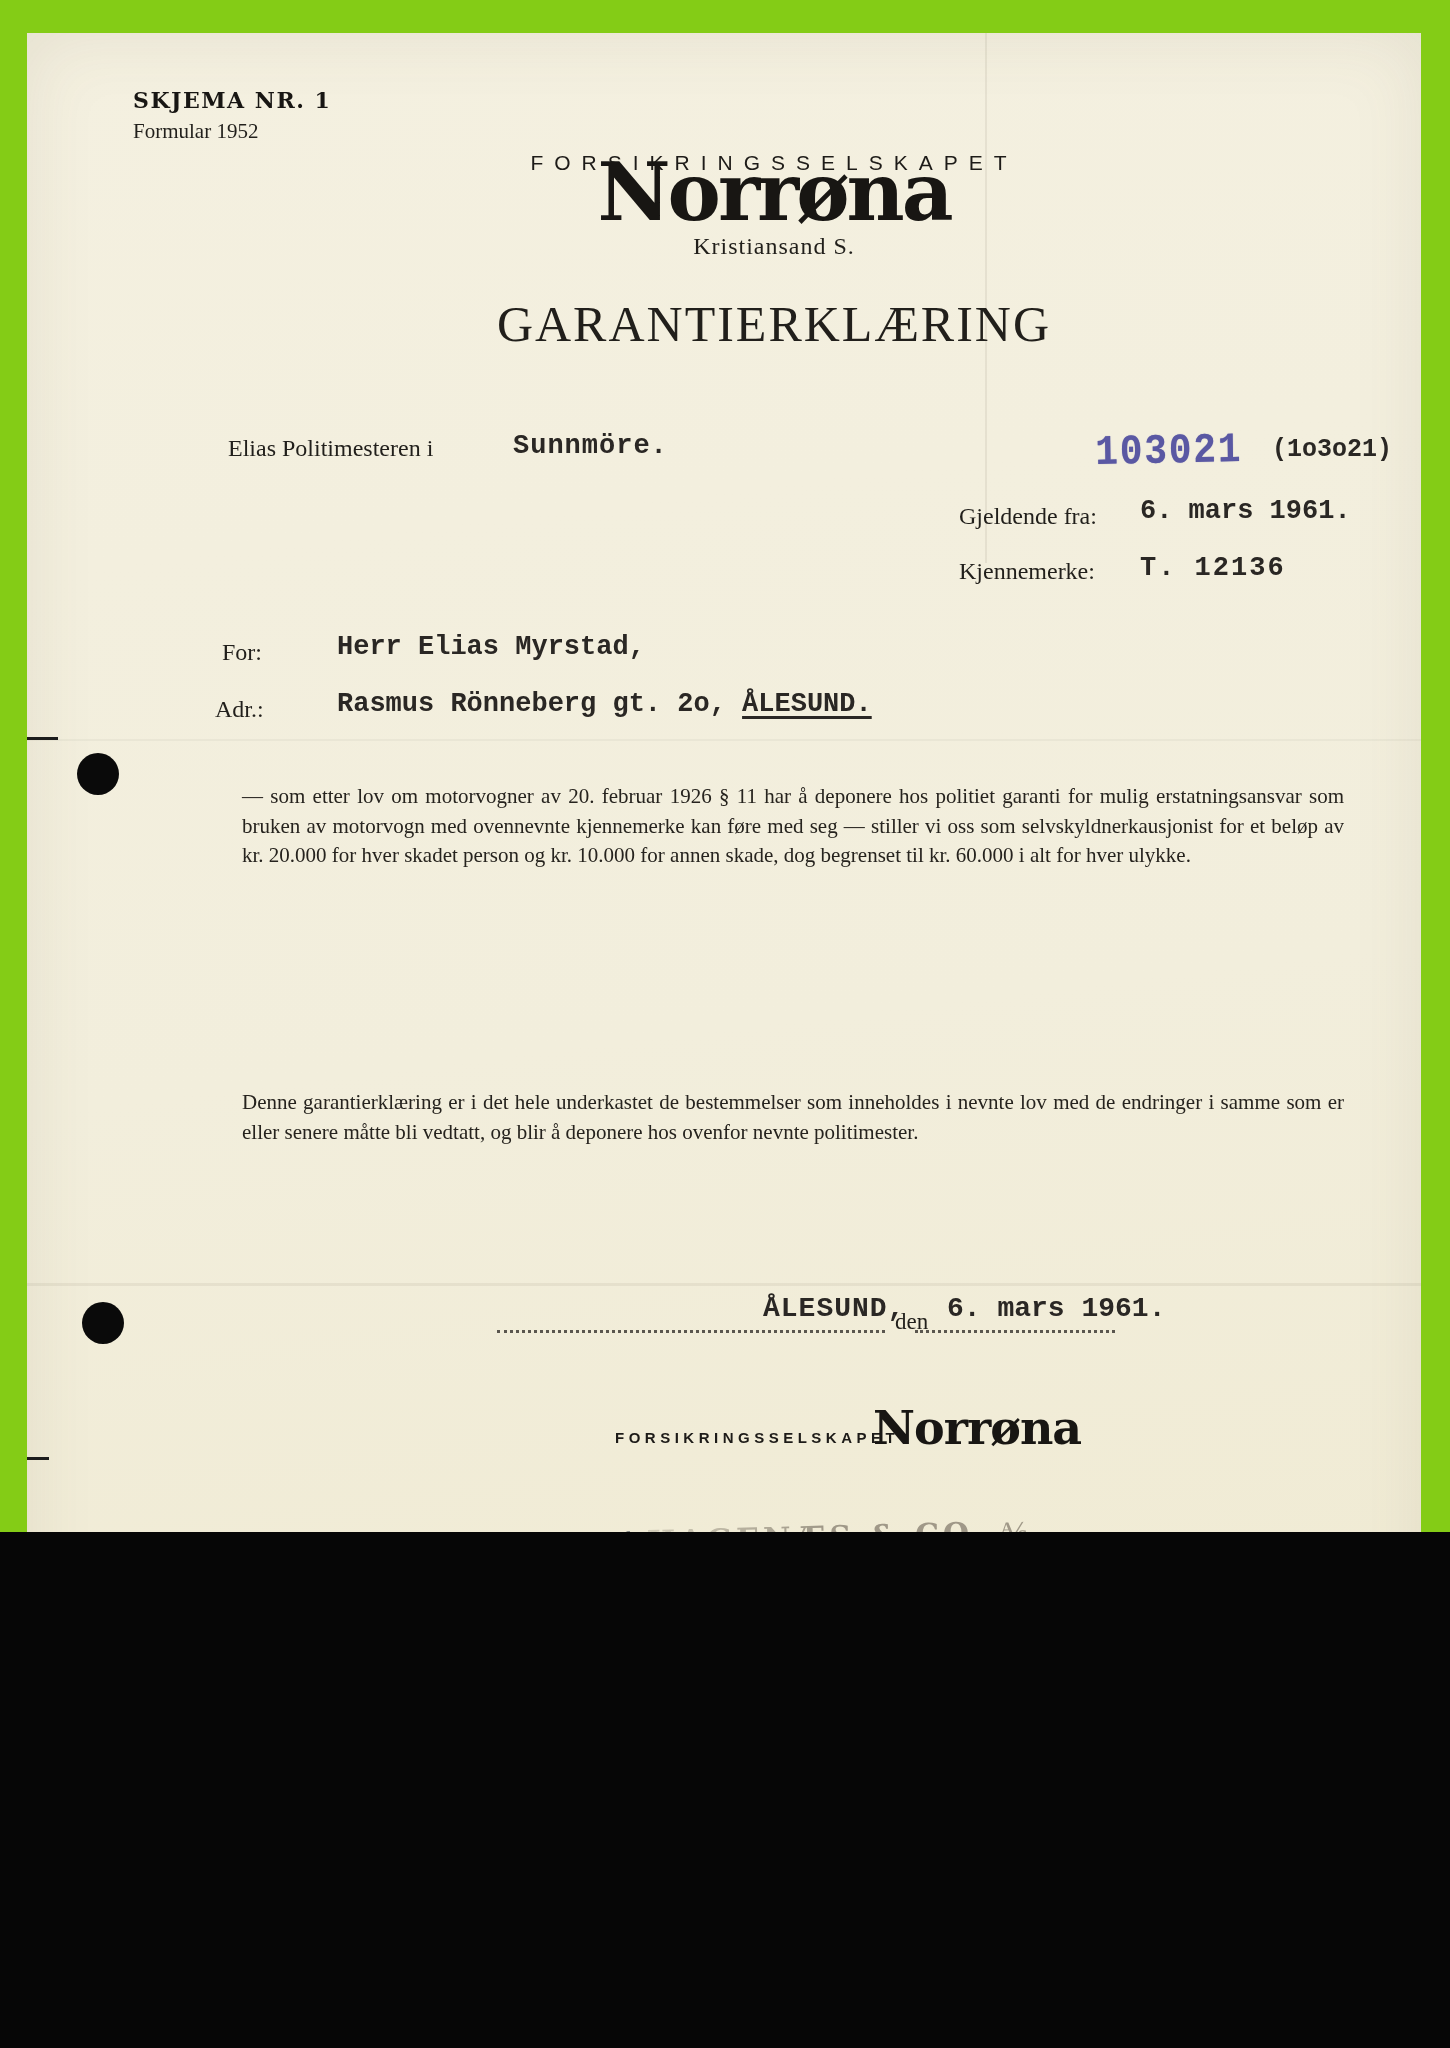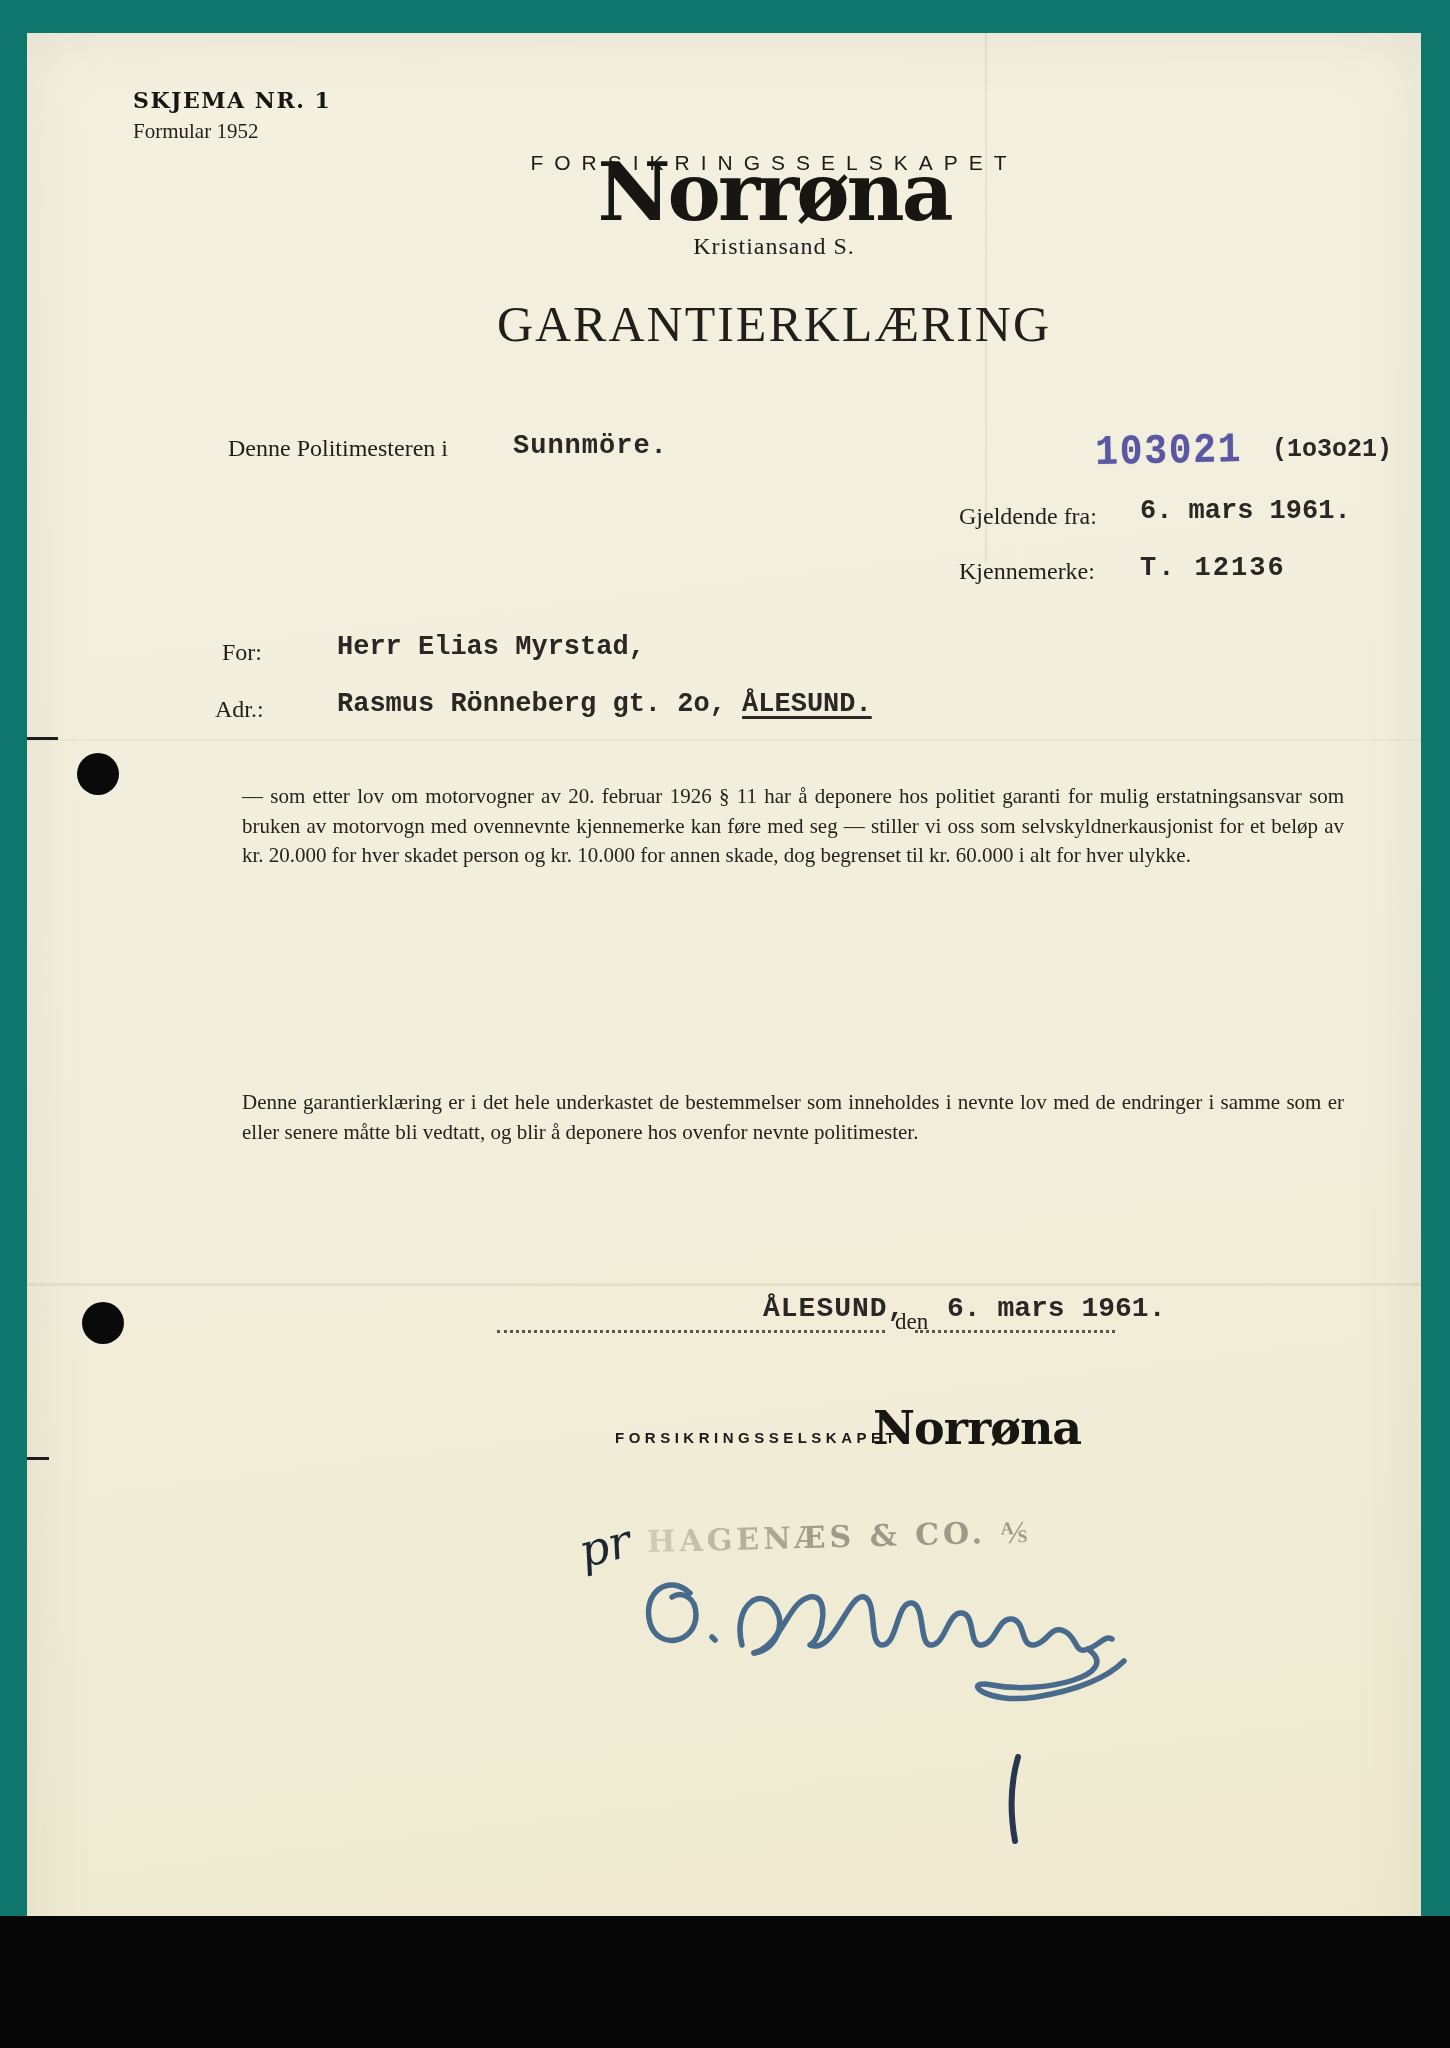--- a/index.html
+++ b/index.html
@@ -1,16 +1,16 @@
 <!DOCTYPE html>
 <html><head>
 <meta charset="utf-8">
 <style>
   html,body{margin:0;padding:0;background:#060606;}
-  .scan{position:relative;width:1450px;height:1916px;background:#0f766e;overflow:hidden;}
+  .scan{position:relative;width:1450px;height:1532px;background:#84cc16;overflow:hidden;}
   .paper{position:absolute;left:27px;top:33px;width:1394px;height:1990px;
     background:linear-gradient(173deg,#f4f0e0 0%,#f2eedc 50%,#efe9cf 100%);
     box-shadow:inset 0 0 70px rgba(95,85,55,0.10);}
   .abs{position:absolute;}
   .serif{font-family:"Liberation Serif","DejaVu Serif",serif;color:#211f1b;}
   .dserif{font-family:"DejaVu Serif","Liberation Serif",serif;color:#181613;}
   .mono{font-family:"Liberation Mono","DejaVu Sans Mono",monospace;font-weight:700;color:#2a2724;}
   .sans{font-family:"Liberation Sans","DejaVu Sans",sans-serif;color:#1d1b18;}
   .center{transform:translateX(-50%);white-space:nowrap;}
 
@@ -88,21 +88,21 @@
 
     <div class="abs dserif form-number">SKJEMA NR. 1</div>
     <div class="abs serif form-year">Formular 1952</div>
 
     <div class="abs sans center company-name">FORSIKRINGSSELSKAPET</div>
     <div class="abs dserif center company-logo">Norrøna</div>
     <div class="abs serif center company-city">Kristiansand S.</div>
 
     <div class="abs serif center page-title">GARANTIERKLÆRING</div>
 
-    <div class="abs serif addr-row-label addressee-label">Denne Politimesteren i</div>
+    <div class="abs serif addr-row-label addressee-label">Elias Politimesteren i</div>
     <div class="abs mono addressee-value">Sunnmöre.</div>
 
     <div class="abs mono num-stamp">103021</div>
     <div class="abs mono num-typed">(1o3o21)</div>
 
     <div class="abs serif addr-row-label valid-label">Gjeldende fra:</div>
     <div class="abs mono valid-value">6. mars 1961.</div>
     <div class="abs serif addr-row-label plate-label">Kjennemerke:</div>
     <div class="abs mono plate-value">T. 12136</div>
 

